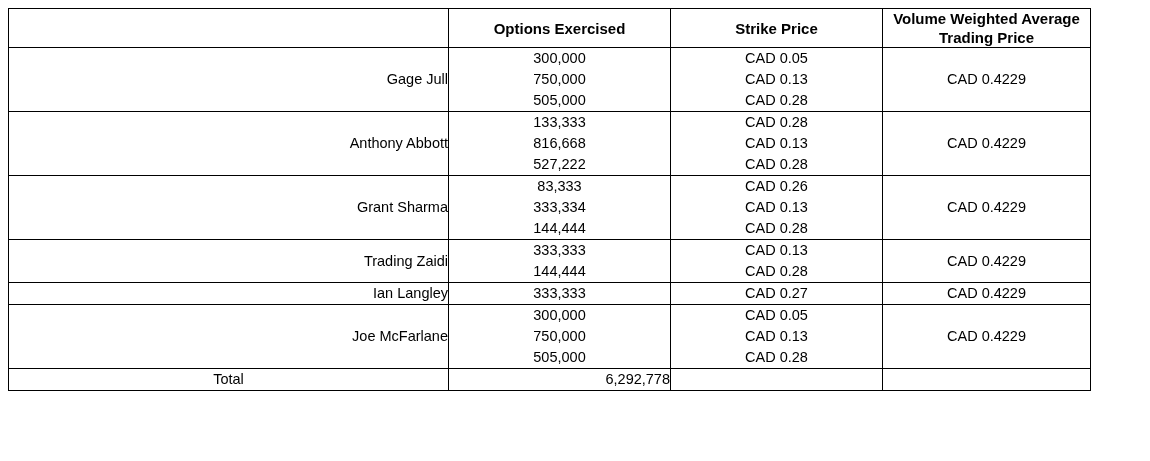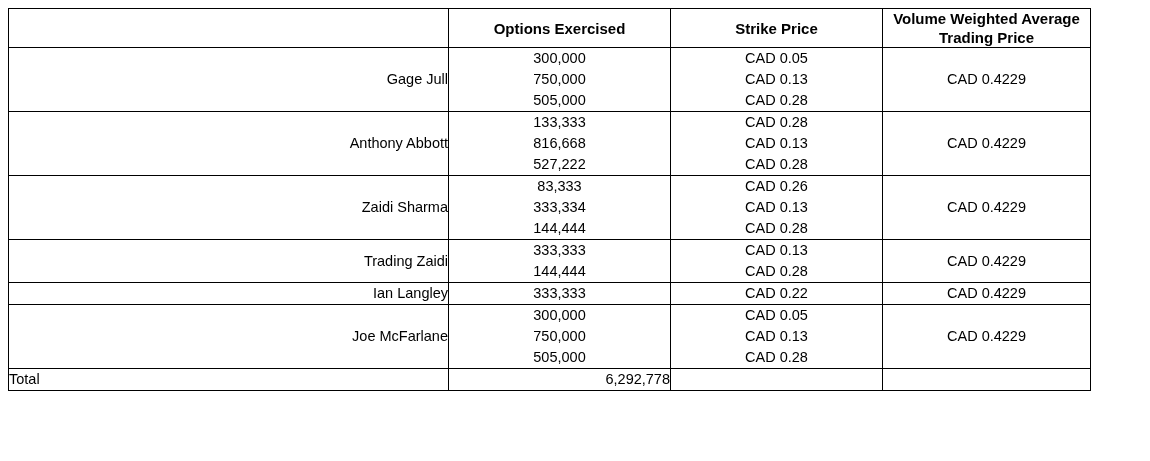--- a/index.html
+++ b/index.html
@@ -62,21 +62,21 @@
   td.num-cell, td.strike-cell, td.vwap-cell {
     text-align: center;
     padding: 6px 6px;
   }
   .stack-line { display: block; }
   .vwap-cell, .total-opts {
     white-space: nowrap;
   }
   td.total-name {
     padding: 5px 0 5px 10px;
-    text-align: left;
+    text-align: center;
   }
   td.total-opts {
     text-align: right;
     padding: 5px 6px;
   }
   td.empty-cell { padding: 5px 6px; }
 </style>
 </head>
 <body>
 
@@ -122,21 +122,21 @@
         </td>
         <td class="strike-cell">
           <span class="stack-line">CAD 0.28</span>
           <span class="stack-line">CAD 0.13</span>
           <span class="stack-line">CAD 0.28</span>
         </td>
         <td class="vwap-cell">CAD 0.4229</td>
       </tr>
 
       <tr>
-        <td class="name-cell">Zaidi Sharma</td>
+        <td class="name-cell">Grant Sharma</td>
         <td class="num-cell">
           <span class="stack-line">83,333</span>
           <span class="stack-line">333,334</span>
           <span class="stack-line">144,444</span>
         </td>
         <td class="strike-cell">
           <span class="stack-line">CAD 0.26</span>
           <span class="stack-line">CAD 0.13</span>
           <span class="stack-line">CAD 0.28</span>
         </td>
@@ -156,21 +156,21 @@
         <td class="vwap-cell">CAD 0.4229</td>
       </tr>
 
 
       <tr>
         <td class="name-cell">Ian Langley</td>
         <td class="num-cell">
           <span class="stack-line">333,333</span>
         </td>
         <td class="strike-cell">
-          <span class="stack-line">CAD 0.22</span>
+          <span class="stack-line">CAD 0.27</span>
         </td>
         <td class="vwap-cell">CAD 0.4229</td>
       </tr>
 
       <tr>
         <td class="name-cell">Joe McFarlane</td>
         <td class="num-cell">
           <span class="stack-line">300,000</span>
           <span class="stack-line">750,000</span>
           <span class="stack-line">505,000</span>

